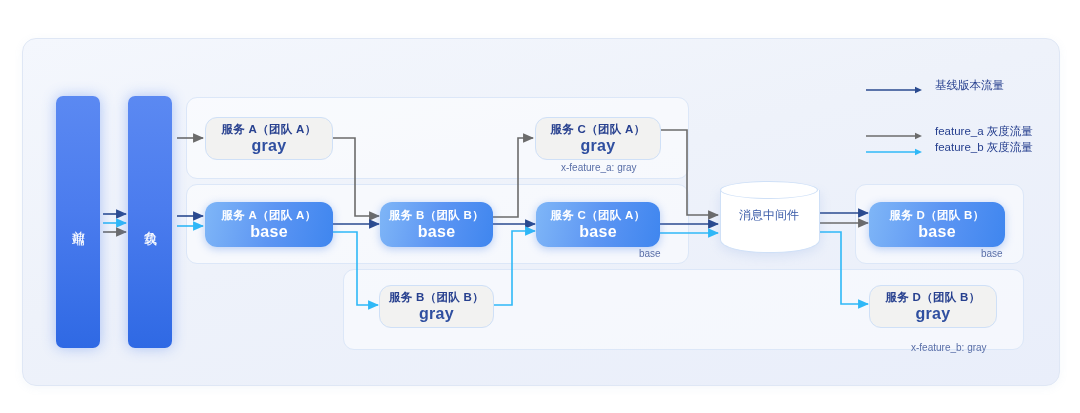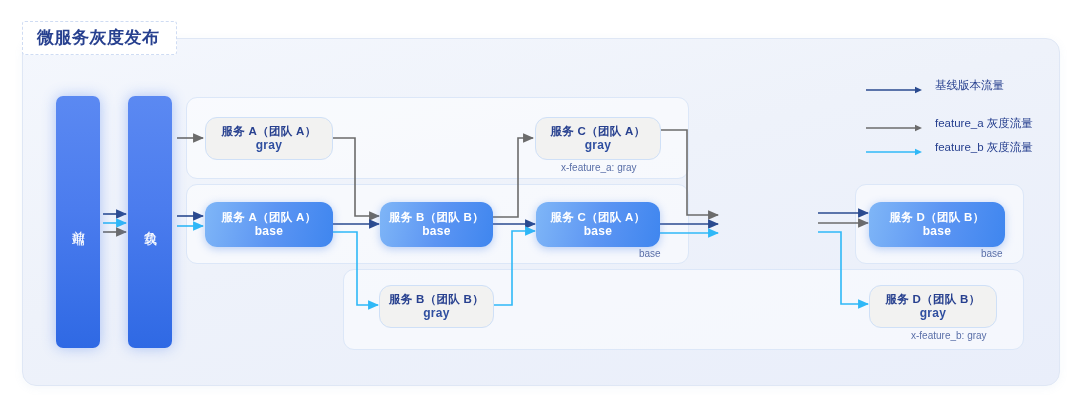--- a/index.html
+++ b/index.html
@@ -44,21 +44,21 @@
     background:rgba(255,255,255,.52);z-index:1;
   }
 
   
   .node{
     position:absolute;border-radius:12px;z-index:4;
     display:flex;flex-direction:column;align-items:center;justify-content:center;
     text-align:center;line-height:1.22;
   }
   .node .l1{font-size:11.5px;font-weight:bold;letter-spacing:.3px;}
-  .node .l2{font-size:12px;font-weight:bold;letter-spacing:.3px;}
+  .node .l2{font-size:16px;font-weight:bold;letter-spacing:.3px;}
   .node.base{
     background:linear-gradient(103deg,#7fb6f7 0%,#5c95f3 52%,#3f86ef 100%);
     color:#fff;box-shadow:0 2px 9px rgba(78,133,232,.38);
   }
   .node.gray{
     background:#f2f2f1;border:1px solid #cfe0f7;color:#27408f;
   }
   .node.gray .l2{color:#2f4fa0;}
 
   
@@ -94,21 +94,20 @@
   
   #wires{position:absolute;left:0;top:0;width:1080px;height:413px;z-index:2;pointer-events:none;}
 </style>
 </head>
 <body>
 
 <div id="stage">
 
   <div class="panel"></div>
 
-  <div class="title-chip">微服务灰度发布</div>
 
   <div class="grp" style="left:186px;top:97px;width:501px;height:80px;"></div>
   <div class="grp" style="left:186px;top:184px;width:501px;height:78px;"></div>
   <div class="grp" style="left:855px;top:184px;width:167px;height:78px;"></div>
   <div class="grp" style="left:343px;top:269px;width:679px;height:79px;"></div>
 
   <svg id="wires" viewBox="0 0 1080 413">
     <defs>
       <marker id="ab" markerWidth="7" markerHeight="7" refX="6.2" refY="3" orient="auto">
         <path d="M0,0 L7,3 L0,6 z" fill="#2a4a8f"></path>
@@ -200,36 +199,41 @@
 
   <div class="node gray" style="left:379px;top:285px;width:113px;height:41px;">
     <div class="l1">服务 B（团队 B）</div>
     <div class="l2">gray</div>
   </div>
 
   <div class="node gray" style="left:869px;top:285px;width:126px;height:41px;">
     <div class="l1">服务 D（团队 B）</div>
     <div class="l2">gray</div>
   </div>
-  <div class="sublabel" style="left:911px;top:330px;">x-feature_b: gray</div>
-
+  <div class="sublabel" style="left:911px;top:342px;">x-feature_b: gray</div>
+
+  <div class="mq" style="left:720px;top:181px;width:98px;height:82px;">
+    <div class="body"></div>
+    <div class="cap"></div>
+    <div class="txt">消息中间件</div>
+  </div>
 
   <div class="legend" style="left:866px;top:78px;width:200px;height:80px;">
 
     <div class="row" style="top:0px;text-align:center;">
       <span class="swatch">
         <svg width="56" height="10" viewBox="0 0 56 10">
           <path d="M0,5 L50,5" stroke="#2a4a8f" stroke-width="1.7" fill="none"></path>
           <path d="M49,1.8 L56,5 L49,8.2 z" fill="#2a4a8f"></path>
         </svg>
       </span>
       <span class="lbl">基线版本流量</span>
     </div>
 
-    <div class="row" style="top:38px;">
+    <div class="row" style="top:46px;">
       <span class="swatch">
         <svg width="56" height="10" viewBox="0 0 56 10">
           <path d="M0,5 L50,5" stroke="#6b6b6b" stroke-width="1.7" fill="none"></path>
           <path d="M49,1.8 L56,5 L49,8.2 z" fill="#6b6b6b"></path>
         </svg>
       </span>
       <span class="lbl">feature_a 灰度流量</span>
     </div>
 
     <div class="row" style="top:62px;">

